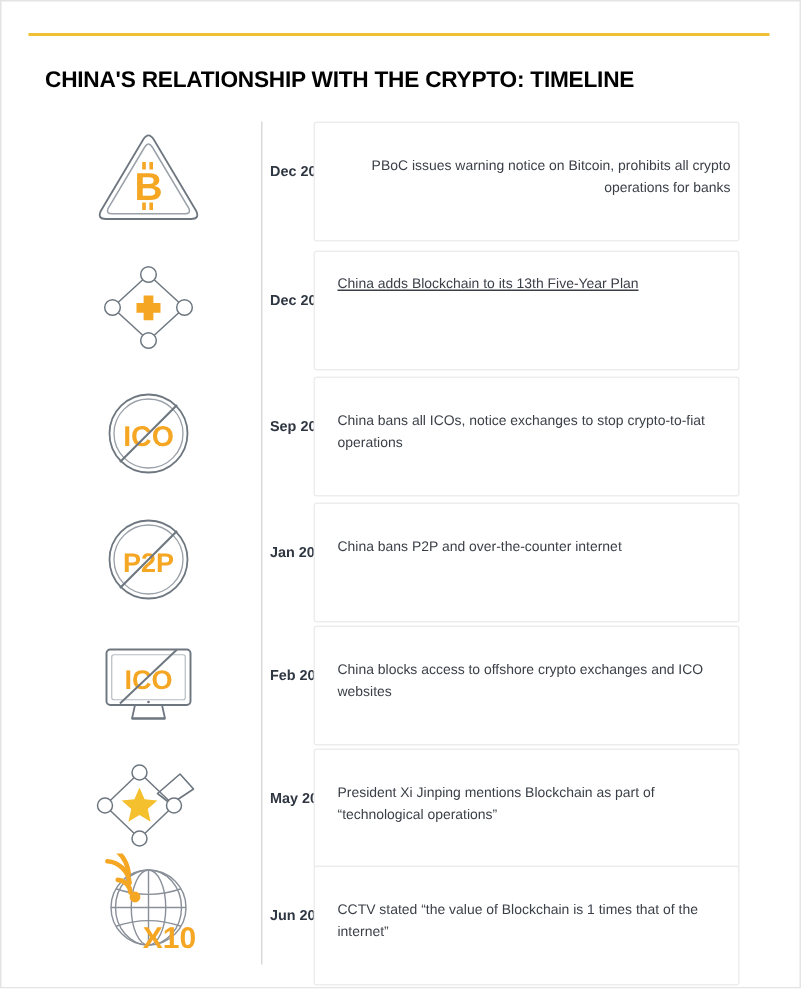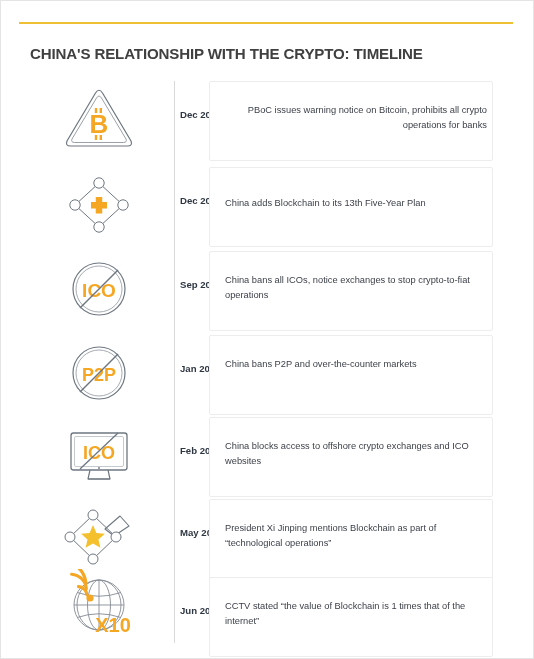--- a/index.html
+++ b/index.html
@@ -31,21 +31,21 @@
     height: 2px;
     background: #f0c034;
   }
   #page-title {
     position: absolute;
     left: 29px;
     top: 44px;
     font-size: 15.1px;
     font-weight: bold;
     letter-spacing: -0.15px;
-    color: #404040;
+    color: #000000;
     font-family: "Liberation Sans", sans-serif;
     white-space: nowrap;
   }
   #timeline {
     position: absolute;
     left: 0;
     top: 80px;
     width: 534px;
   }
   #timeline-axis {
@@ -145,21 +145,21 @@
           <g fill="#ffffff" stroke="#6e7780" stroke-width="1">
             <circle cx="38" cy="12" r="5.2"></circle>
             <circle cx="62" cy="34" r="5.2"></circle>
             <circle cx="38" cy="56" r="5.2"></circle>
             <circle cx="14" cy="34" r="5.2"></circle>
           </g>
         </svg>
       </div>
       <div class="date-cell" style="top:114px;">Dec 2016</div>
       <div class="card" style="top:86px; height:80px;"></div>
-      <div class="card-text" style="top:115px;">China adds Blockchain to its 13th Five-Year Plan</div>
+      <div class="card-text" style="top:101px;text-decoration:underline;">China adds Blockchain to its 13th Five-Year Plan</div>
     </div>
 
     <div class="row">
       <div class="icon-cell" style="top:172px;">
         <svg width="76" height="68" viewBox="0 0 76 68">
           <circle cx="38" cy="34" r="26" fill="none" stroke="#6e7780" stroke-width="1.2"></circle>
           <circle cx="38" cy="34" r="23" fill="none" stroke="#9aa1a9" stroke-width="0.9"></circle>
           <text x="38" y="42" text-anchor="middle" font-family="Liberation Sans, sans-serif" font-size="19" font-weight="bold" fill="#f5a623">ICO</text>
           <line x1="19" y1="53" x2="57" y2="15" stroke="#6e7780" stroke-width="1.4"></line>
         </svg>
@@ -173,21 +173,21 @@
       <div class="icon-cell" style="top:256px;">
         <svg width="76" height="68" viewBox="0 0 76 68">
           <circle cx="38" cy="34" r="26" fill="none" stroke="#6e7780" stroke-width="1.2"></circle>
           <circle cx="38" cy="34" r="23" fill="none" stroke="#9aa1a9" stroke-width="0.9"></circle>
           <text x="38" y="42" text-anchor="middle" font-family="Liberation Sans, sans-serif" font-size="18" font-weight="bold" fill="#f5a623">P2P</text>
           <line x1="19" y1="53" x2="57" y2="15" stroke="#6e7780" stroke-width="1.4"></line>
         </svg>
       </div>
       <div class="date-cell" style="top:282px;">Jan 2018</div>
       <div class="card" style="top:254px; height:80px;"></div>
-      <div class="card-text" style="top:276px;">China bans P2P and over-the-counter markets</div>
+      <div class="card-text" style="top:276px;">China bans P2P and over-the-counter internet</div>
     </div>
 
     <div class="row">
       <div class="icon-cell" style="top:338px;">
         <svg width="80" height="68" viewBox="0 0 80 68">
           <rect x="12" y="12" width="56" height="37" rx="2.5" fill="none" stroke="#6e7780" stroke-width="1.3"></rect>
           <rect x="15.5" y="15.5" width="49" height="30" rx="1.5" fill="none" stroke="#b6bcc2" stroke-width="0.8"></rect>
           <circle cx="40" cy="47" r="0.9" fill="#6e7780"></circle>
           <path d="M31 49 L29 58 L51 58 L49 49" fill="none" stroke="#6e7780" stroke-width="1.2" stroke-linejoin="round"></path>
           <line x1="29" y1="58" x2="51" y2="58" stroke="#6e7780" stroke-width="1.2"></line>

